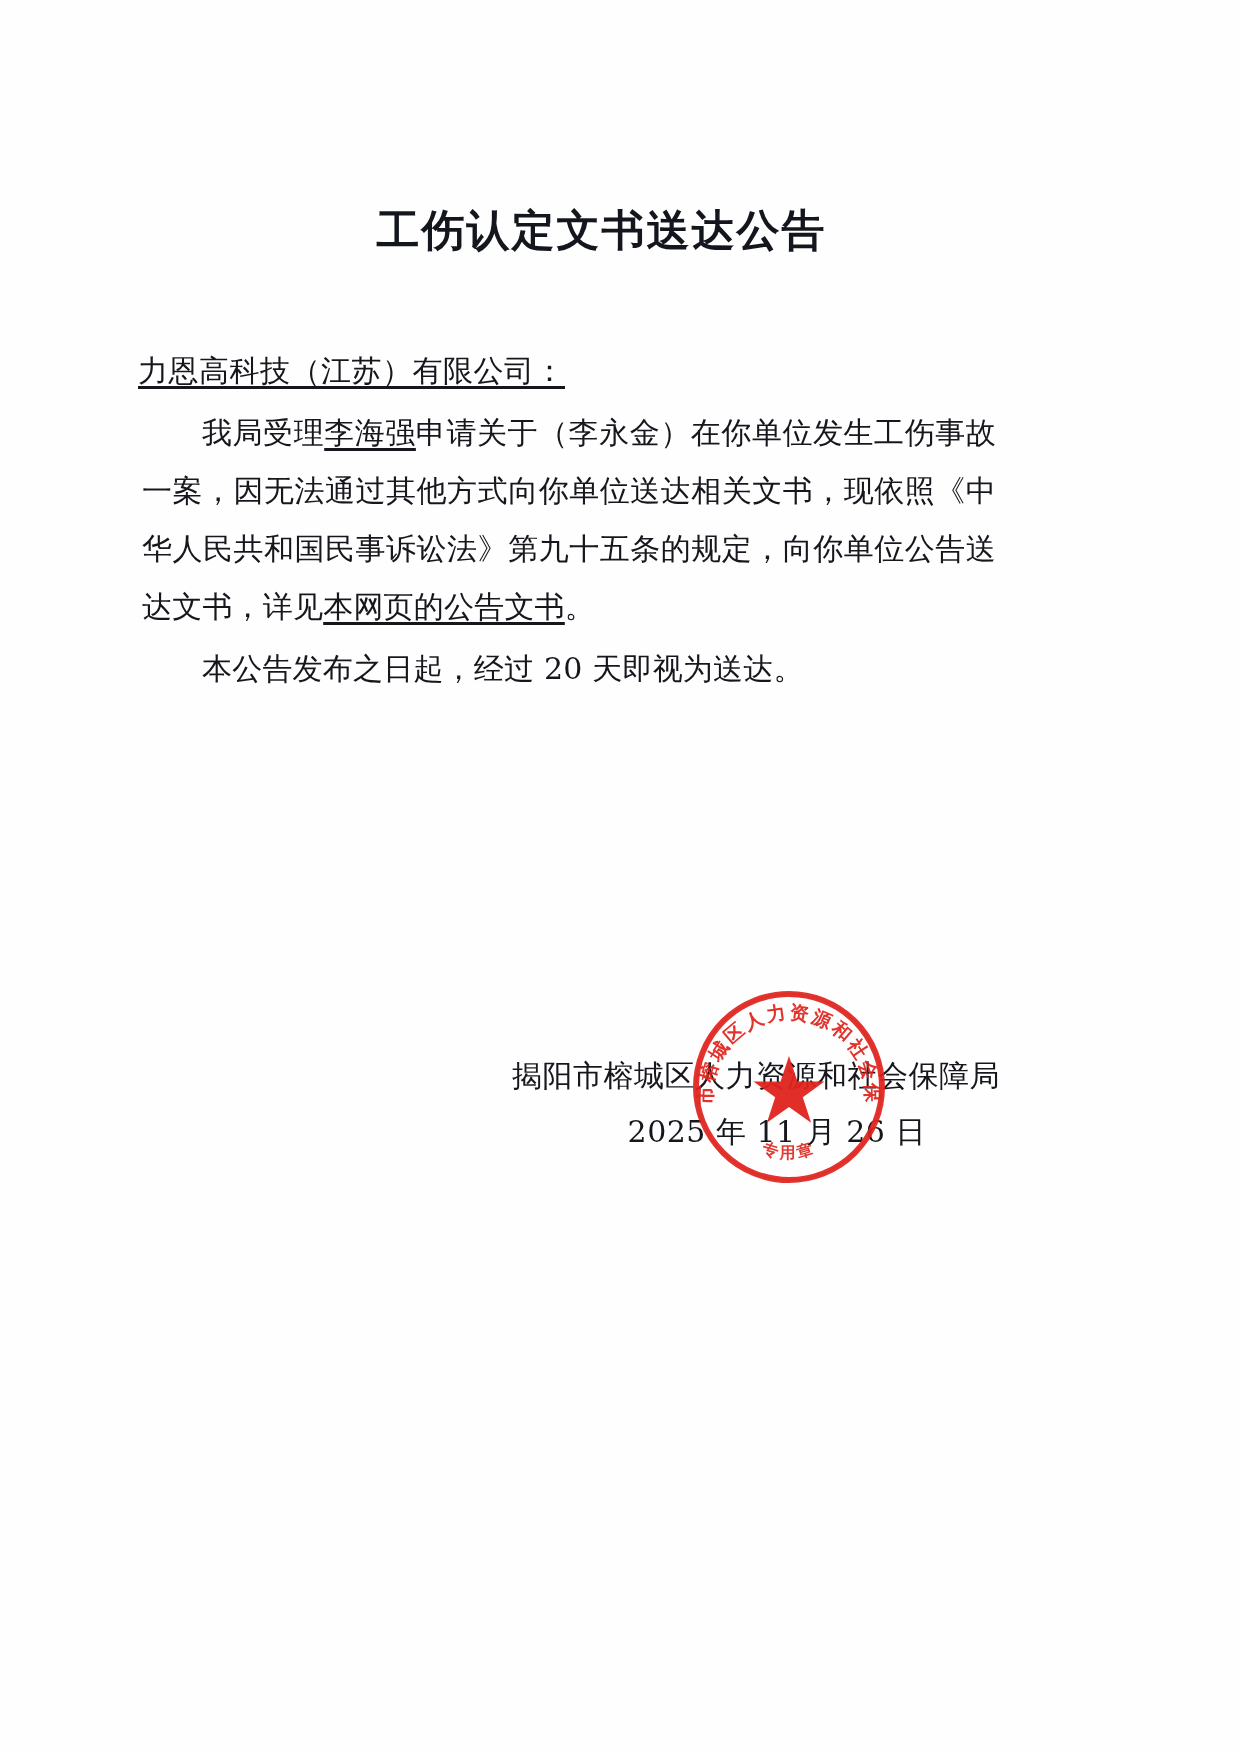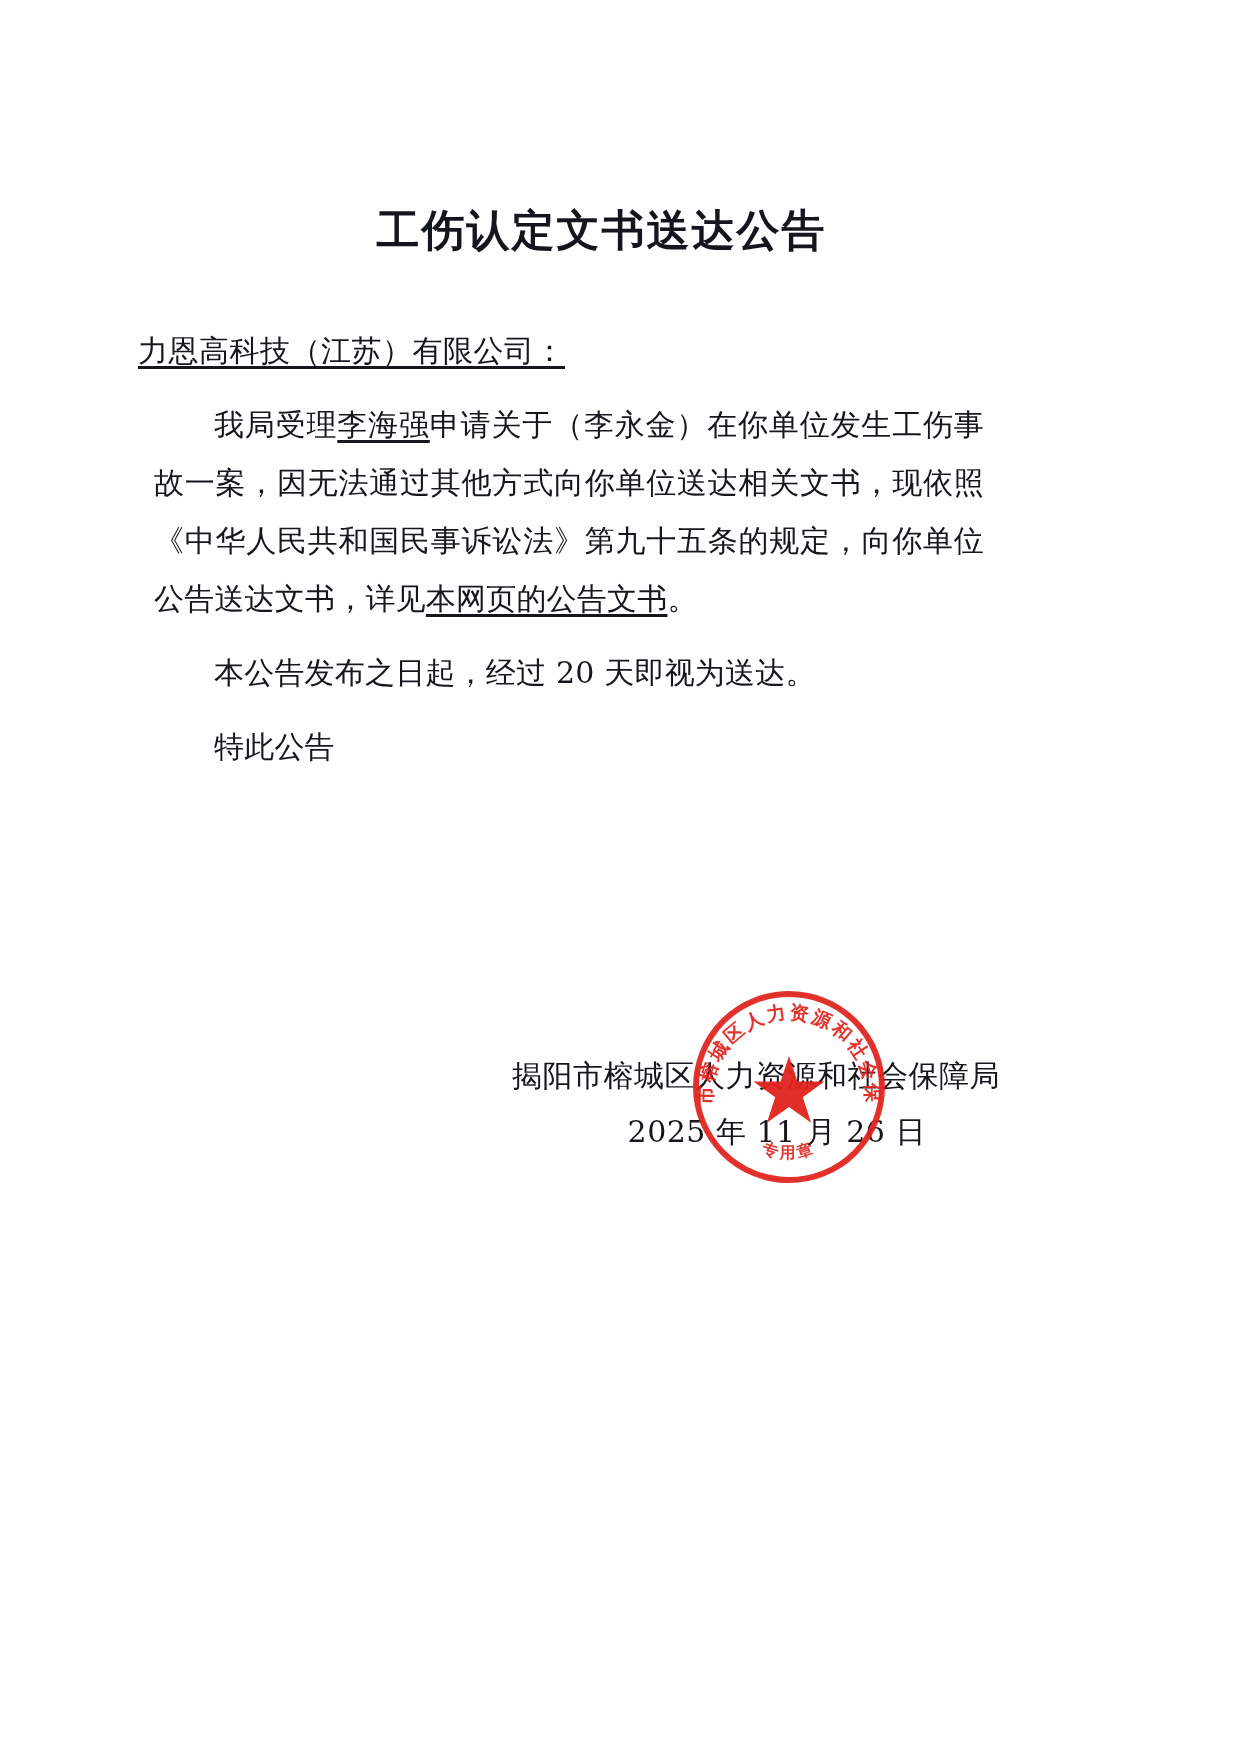--- a/index.html
+++ b/index.html
@@ -32,40 +32,40 @@
     font-family: "DejaVu Sans", "Liberation Sans", sans-serif;
     font-size: 43px;
     font-weight: 700;
     letter-spacing: 2px;
     color: #14161e;
   }
 
   
   .body-block {
     position: absolute;
-    top: 322px;
+    top: 342px;
     left: 138px;
     width: 862px;
     font-size: 30px;
     line-height: 58px;
     color: #16171d;
     font-family: "DejaVu Serif", "Liberation Serif", serif;
   }
 
   .addressee {
     margin: 0 0 4px 0;
     letter-spacing: 0.5px;
   }
   .addressee .u {
     text-decoration: underline;
     text-underline-offset: 5px;
   }
 
   .para {
-    margin: 16px;
+    margin: 4px;
     text-align: justify;
     text-justify: inter-character;
     text-indent: 60px;
     letter-spacing: 0.2px;
   }
   .para.tight {
     letter-spacing: -0.2px;
   }
   .u {
     text-decoration: underline;
@@ -114,21 +114,20 @@
       <span class="u">力恩高科技（江苏）有限公司：</span>
     </p>
 
     <p class="para">
       <span>我局受理</span><span class="u">李海强</span><span>申请关于（李永金）在你单位发生工伤事故一案，因无法通过其他方式向你单位送达相关文书，现依照《中华人民共和国民事诉讼法》第九十五条的规定，向你单位公告送达文书，详见</span><span class="u">本网页的公告文书</span><span>。</span>
     </p>
 
 
     <p class="para">本公告发布之日起，经过 20 天即视为送达。</p>
 
-    <p class="para">特此公告</p>
 
   </div>
 
   <div class="sign-block">
     <span class="sign-org">揭阳市榕城区人力资源和社会保障局</span>
     <span class="sign-date">2025 年 11 月 26 日</span>
   </div>
 
   <div class="seal">
     <svg viewBox="0 0 206 206" xmlns="http://www.w3.org/2000/svg" aria-hidden="true">

